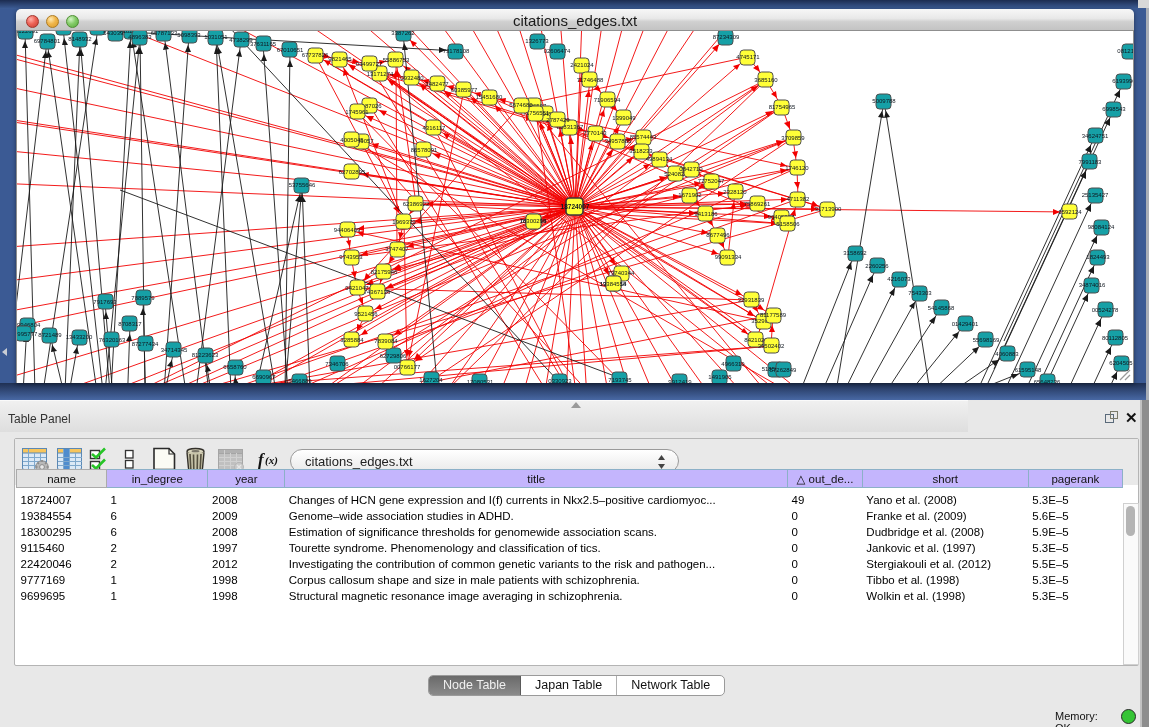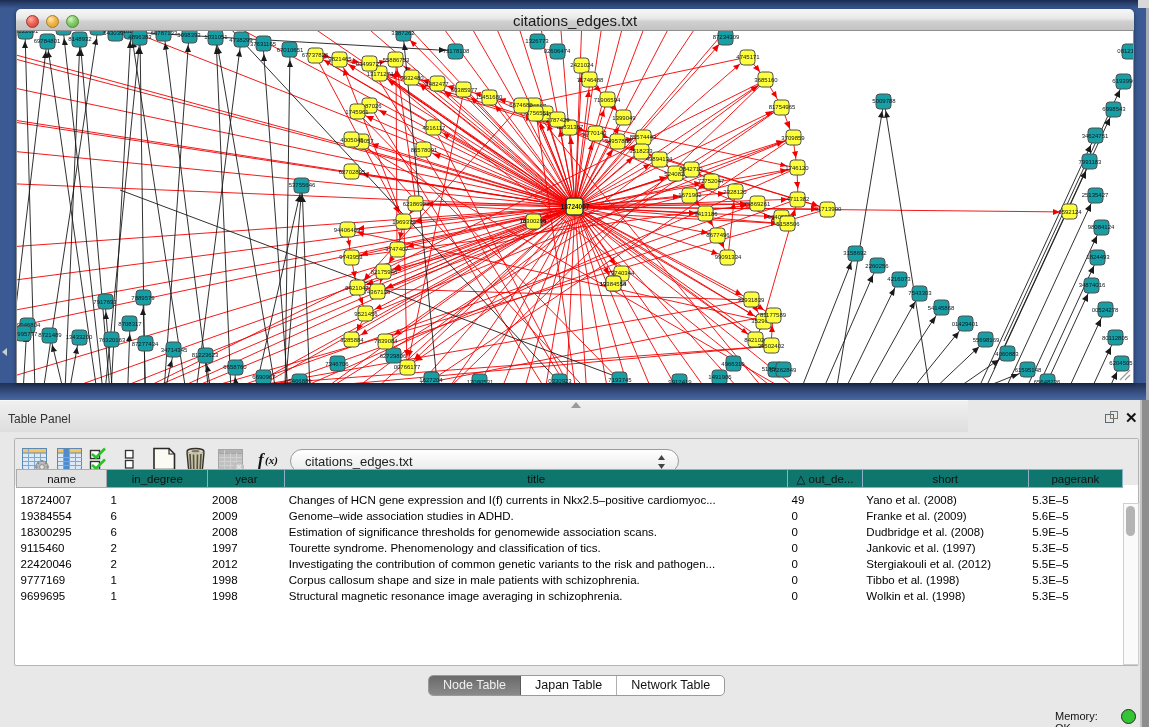--- a/index.html
+++ b/index.html
@@ -40,21 +40,21 @@
   #closex{position:absolute;left:1125px;top:8px;font-size:15px;font-weight:bold;color:#111;}
   #content{position:absolute;left:14px;top:38px;width:1123px;height:226px;
            background:#fff;border:1px solid #b4b4b4;border-radius:2px;}
   #toolbar{position:absolute;left:0;top:0;width:100%;height:46px;background:#e9e9e9;}
   #combo{position:absolute;left:275px;top:10px;width:389px;height:24px;border:1px solid #9a9a9a;
          border-radius:12px;background:linear-gradient(#ffffff,#e9e9e9);box-sizing:border-box;}
   #combo .ct{position:absolute;left:14px;top:4px;font-size:13px;color:#222;}
   #combo .arr{position:absolute;right:14px;top:3px;font-size:11px;color:#333;line-height:8px;}
   table{border-collapse:collapse;table-layout:fixed;width:1107px;font-size:11.5px;
         position:absolute;left:1px;top:30px;}
-  th{height:17px;font-weight:normal;background:#0f766e;border:1px solid #8cb0c8;
+  th{height:17px;font-weight:normal;background:#c4b5fd;border:1px solid #8cb0c8;
      padding:0;font-size:11.5px;color:#111;}
   th.grey{background:#e2e2e2;border:1px solid #ababab;}
   td{height:16px;line-height:16px;padding:0 0 0 4px;white-space:nowrap;overflow:hidden;color:#000;}
   tr.sp td{height:4px;line-height:4px;padding:0;}
   td.c{}
   #scrollv{position:absolute;left:1108px;top:64px;width:14px;height:160px;background:#fafafa;
            border:1px solid #d0d0d0;}
   #thumb{position:absolute;left:2px;top:2px;width:9px;height:30px;background:#b4b4b4;border-radius:5px;}
   
   #tabs{position:absolute;left:428px;top:275px;height:19px;display:flex;

